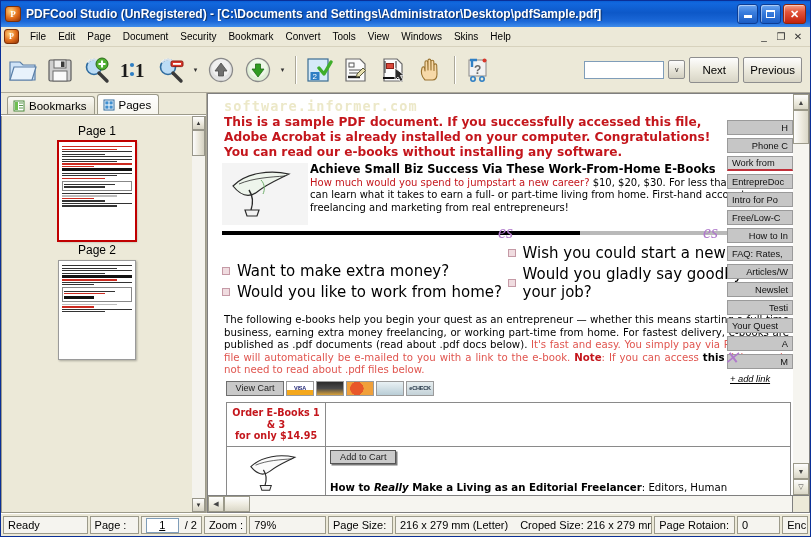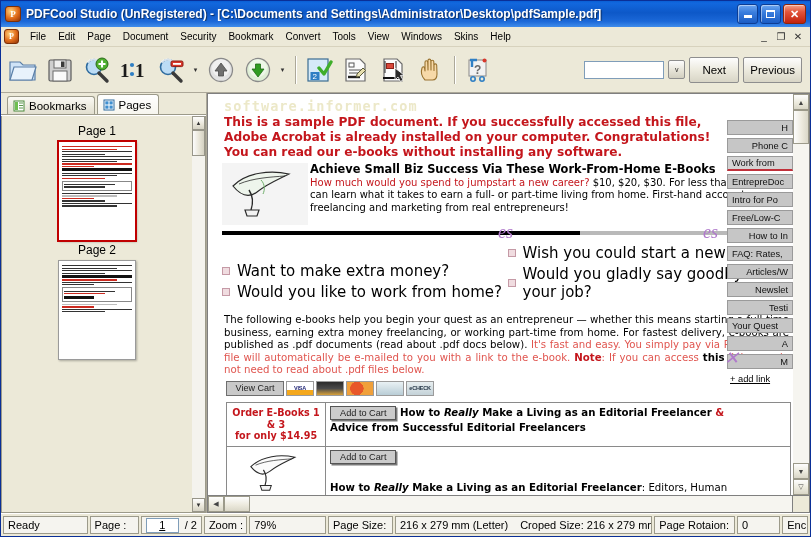--- a/index.html
+++ b/index.html
@@ -365,21 +365,21 @@
     font-size:9.3px; color:#111; height:15px; box-sizing:border-box;
     display:flex;align-items:center; padding-left:4px;
     white-space:nowrap; overflow:hidden;
     font-family:"Liberation Sans",sans-serif;
   }
   .navbtn.cur { background:#d4d4d4; border-bottom:2px solid #c0303a; }
   .addlink {
     font-size:9.3px; color:#000; padding-left:3px; margin-top:2px;
     white-space:nowrap; font-family:"Liberation Sans",sans-serif;
   }
-  .addlink u { }
+  .addlink u { font-style:italic; }
   .mark {
     position:absolute; color:#b07acb; font-size:18px;
     font-family:"Liberation Serif",serif; font-style:italic;
   }
 
   
   .statusbar {
     height: 22px; flex:0 0 22px;
     background:#ece9d8;
     display:flex; align-items:center; gap:2px;
@@ -719,25 +719,20 @@
               <div class="paylogo pay-dc"></div>
               <div class="paylogo pay-ec">eCHECK</div>
             </div>
 
             <div class="otable">
               <div class="orow">
                 <div class="ocell-l">
                   <div>Order E-Books 1 &amp; 3</div>
                   <div>for only $14.95</div>
                 </div>
-                <div class="ocell-r">
-                  <span class="addcart">Add to Cart</span>
-                  <span class="otitle"><span>How to </span><i>Really</i><span> Make a Living as an Editorial Freelancer </span><span class="amp">&amp;</span></span>
-                  <div class="otitle">Advice from Successful Editorial Freelancers</div>
-                </div>
               </div>
               <div class="orow">
                 <div class="ocell-l">
                   <svg width="60" height="44" viewBox="0 0 76 56">
                     <path d="M6 20 C20 6 44 4 62 8 C50 14 40 18 30 26 C22 32 14 30 6 20 Z" fill="#fbfbfb" stroke="#2a2a2a" stroke-width="1.4"></path>
                     <path d="M12 18 C26 12 44 11 58 10" stroke="#2a2a2a" stroke-width="0.9" fill="none"></path>
                     <path d="M22 24 C26 30 26 38 24 44" stroke="#2a2a2a" stroke-width="1.5" fill="none"></path>
                     <path d="M18 44 h14 l-2 6 h-10 Z" fill="#f4f4f4" stroke="#2a2a2a" stroke-width="1.3"></path>
                   </svg>
                 </div>

